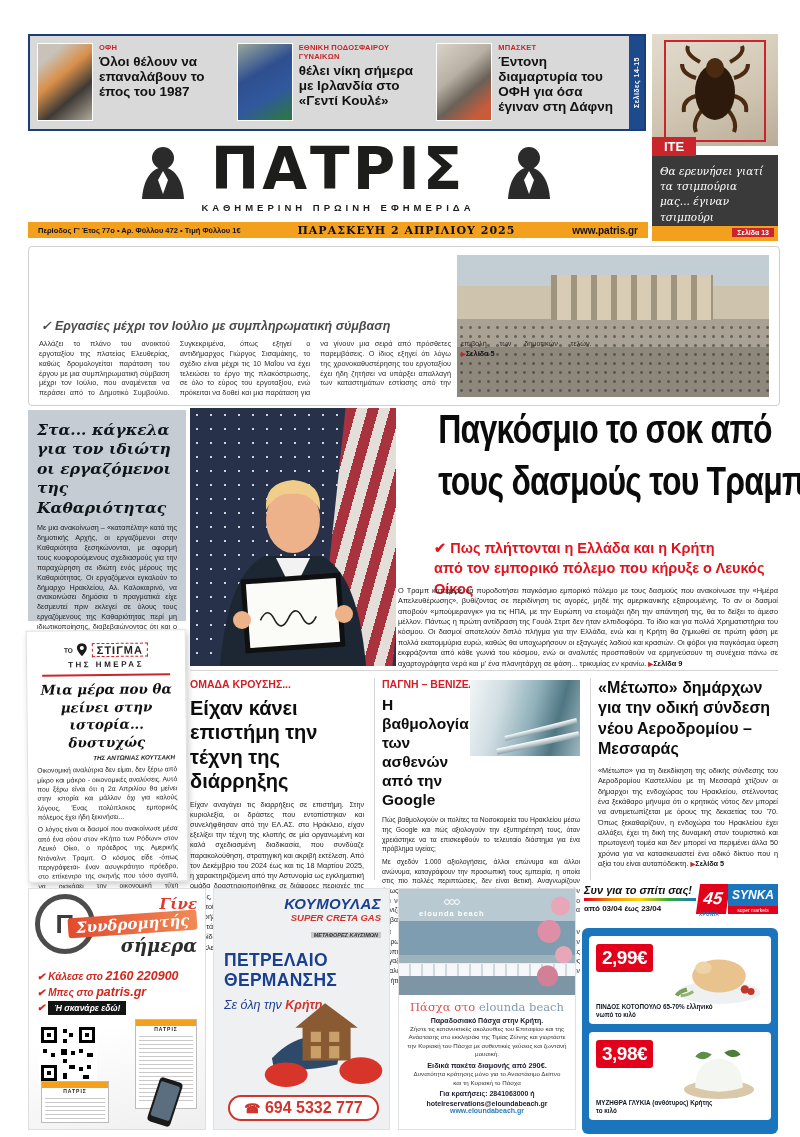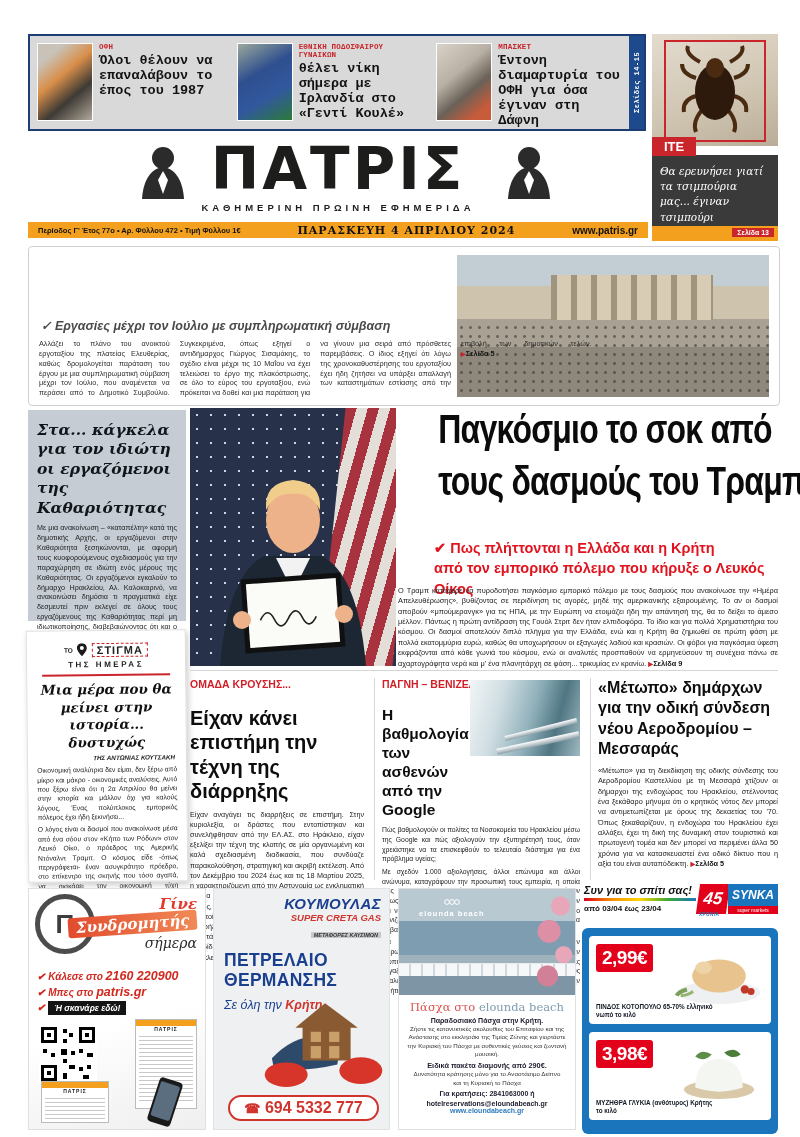--- a/index.html
+++ b/index.html
@@ -5,21 +5,21 @@
   html,body{margin:0;padding:0;background:#9a9a9a;}
   .page{position:relative;width:800px;height:1137px;margin:0 auto;background:#ffffff;
         font-family:"Liberation Sans",sans-serif;overflow:hidden;color:#1a1a1a;}
   .abs{position:absolute;}
   .jt{text-align:justify;}
   .pref{font-weight:bold;color:#111;white-space:nowrap;}
   .pref .ar{color:#c9252b;font-size:.85em;}
 
   
   .topstrip{left:28px;top:34px;width:618px;height:97px;background:#d9d9d9;
-            border:2px solid #1c3e75;box-sizing:border-box;display:flex;font-family:Liberation Mono, monospace;}
+            border:2px solid #1c3e75;box-sizing:border-box;display:flex;}
   .teaser{flex:1;display:flex;gap:6px;padding:7px 4px 6px 7px;align-items:flex-start;}
   .tphoto{width:56px;height:78px;flex:none;border:1px solid #fdfdfd;box-sizing:border-box;}
   .tp1{background:linear-gradient(140deg,#c8c2b8 18%,#d98f4a 42%,#3e3a35 68%,#b0a89a);}
   .tp2{background:linear-gradient(150deg,#9aa89a,#2f4f8f 38%,#31589e 66%,#2c7a3a);}
   .tp3{background:linear-gradient(140deg,#d9d2c8,#b8b0a4 38%,#6a6158 62%,#c75b3a 86%);}
   .tkick{color:#c9252b;font-size:7.5px;font-weight:bold;margin-bottom:2px;letter-spacing:.2px;}
   .ttitle{font-size:13.5px;font-weight:bold;line-height:1.12;color:#121212;}
   .pagestab{width:15px;background:#1c4a8c;color:#fff;flex:none;display:flex;align-items:center;justify-content:center;
             writing-mode:vertical-rl;transform:rotate(180deg);font-size:7px;font-weight:bold;letter-spacing:.5px;}
 
@@ -98,21 +98,21 @@
   .trumphead{left:396px;top:404px;width:384px;text-align:center;font-weight:bold;color:#0b0b0b;}
   .trumphead .ln{font-size:41px;letter-spacing:-1px;line-height:1.26;transform:scaleX(.78);transform-origin:50% 50%;white-space:nowrap;}
   .trumpsub{left:434px;top:538px;width:346px;color:#e0141f;font-weight:bold;font-size:14.5px;line-height:1.4;}
   .trumpbody{left:398px;top:586px;width:380px;font-size:7.4px;line-height:1.4;color:#222;}
   .trumpbody .pref{font-size:7.4px;}
 
   
   .hline{left:190px;top:670px;width:588px;height:1px;background:#d5d5d5;}
   .vline{top:678px;width:1px;height:202px;background:#d8d8d8;}
   .v1{left:374px;} .v2{left:590px;}
-  .kicker{color:#d21e26;font-weight:bold;font-size:10.5px;margin-bottom:16px;}
+  .kicker{color:#d21e26;font-weight:bold;font-size:10.5px;margin-bottom:6px;}
   .midtitle{font-weight:bold;color:#0d0d0d;line-height:1.22;margin-bottom:6px;}
   .midbody{line-height:1.42;color:#222;}
   .burglary{left:190px;top:678px;width:174px;}
   .burglary .midtitle{font-size:20px;}
   .burglary .midbody{font-size:7.2px;}
   .hospital{left:382px;top:678px;width:198px;}
   .hospphoto{position:absolute;right:0;top:2px;width:110px;height:76px;
      background:linear-gradient(105deg,#f2f6f7 0%,#cfdde2 28%,#8fb0ba 55%,#4f7682 76%,#9fb9c0 100%);overflow:hidden;}
   .bedrail{position:absolute;background:linear-gradient(#ffffff,#8da0a7);}
   .br1{right:2px;bottom:24px;width:74px;height:5px;transform:rotate(-14deg);}
@@ -129,21 +129,21 @@
   
   .ad1{left:28px;top:888px;width:178px;height:242px;border:1px solid #dfdfdf;
        background:linear-gradient(165deg,#ffffff 55%,#efefef);overflow:hidden;}
   .pcirc{position:absolute;left:6px;top:5px;width:50px;height:50px;border-radius:50%;
          border:5px solid #4c4c4c;background:#fff;display:flex;align-items:center;justify-content:center;
          font-size:26px;font-weight:bold;color:#3d3d3d;z-index:2;}
   .subscript{position:absolute;right:8px;top:6px;text-align:right;font-family:"DejaVu Serif",serif;font-style:italic;z-index:2;}
   .ss1{color:#e03a2f;font-size:15px;font-weight:bold;}
   .ss2{display:inline-block;background:linear-gradient(90deg,#e24b2e,#f08a56);color:#fff;font-size:15px;
        font-weight:bold;padding:1px 8px;border-radius:3px;transform:rotate(-4deg);margin:1px 0;}
-  .ss3{color:#2c2c2c;font-size:14px;font-weight:normal;text-align:right;}
+  .ss3{color:#2c2c2c;font-size:18px;font-weight:bold;text-align:right;}
   .subbul{position:absolute;left:8px;font-style:italic;font-weight:bold;color:#d2281e;font-size:10px;z-index:2;}
   .subbul .num{font-size:12.5px;}
   .sb1{top:80px;} .sb2{top:96px;}
   .sb3{top:113px;color:#111;}
   .scanchip{background:#141414;color:#fff;font-size:8.5px;padding:2px 6px;font-style:italic;}
   .qr{position:absolute;left:10px;top:136px;width:58px;height:58px;}
   .bigthumb{position:absolute;right:8px;top:130px;width:60px;height:88px;background:#fff;border:1px solid #bbb;overflow:hidden;}
   .thumbbar{height:6px;background:#f3a01f;}
   .thumbtitle{font-size:5px;font-weight:bold;text-align:center;letter-spacing:1px;}
   .thumblines{height:70px;background:repeating-linear-gradient(#fff 0 3px,#c9c9c9 3px 4px);margin:1px 3px;}
@@ -274,21 +274,21 @@
     <rect width="54" height="60" fill="#ffffff"></rect>
       <circle cx="27" cy="17" r="11" fill="#2b2b2b"></circle>
     <path d="M27,26 C13,28 7,42 6,58 L48,58 C47,42 41,28 27,26 Z" fill="#2b2b2b"></path>
     <path d="M27,30 l5,9 -5,14 -5,-14 z" fill="#ffffff"></path>
   </svg>
   <div class="abs masttitle">ΠΑΤΡΙΣ</div>
   <div class="abs mastsub">ΚΑΘΗΜΕΡΙΝΗ ΠΡΩΙΝΗ ΕΦΗΜΕΡΙΔΑ</div>
 
   <div class="abs datebar">
     <span class="dbleft">Περίοδος Γ' Έτος 77ο • Αρ. Φύλλου 472 • Τιμή Φύλλου 1€</span>
-    <span class="dbdate">ΠΑΡΑΣΚΕΥΗ 4 ΑΠΡΙΛΙΟΥ 2024</span>
+    <span class="dbdate">ΠΑΡΑΣΚΕΥΗ 2 ΑΠΡΙΛΙΟΥ 2025</span>
     <span class="dbsite">www.patris.gr</span>
   </div>
 
   <div class="abs leadbox">
     <div class="leadsub">✓ Εργασίες μέχρι τον Ιούλιο με συμπληρωματική σύμβαση</div>
     <div class="leadphoto">
       <div class="leadbuilding"></div>
       <div class="leadrubble"></div>
     </div>
     <div class="leadbody jt">

